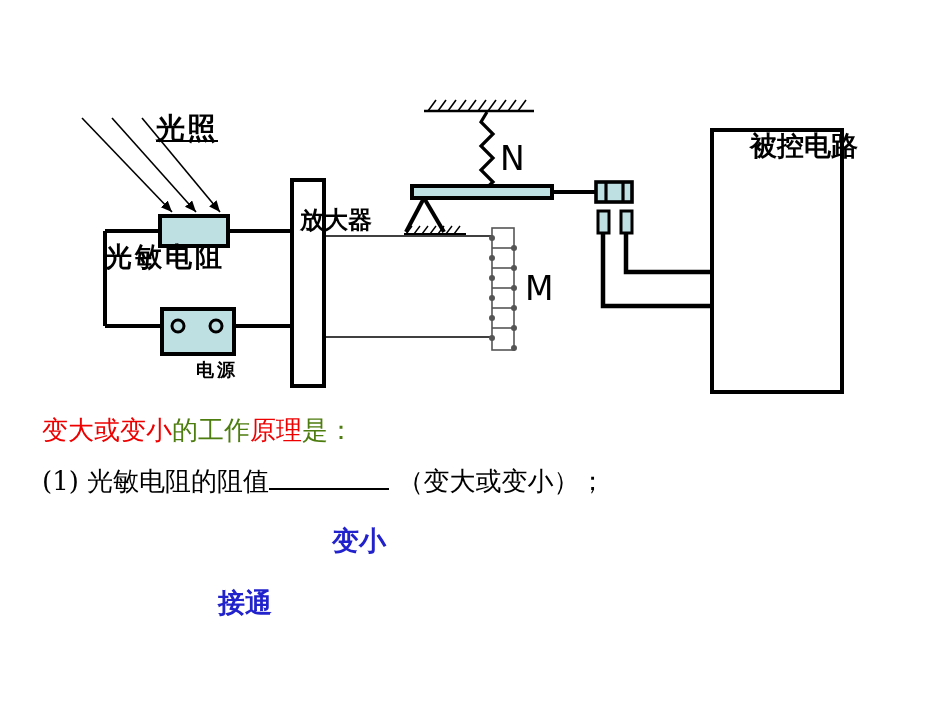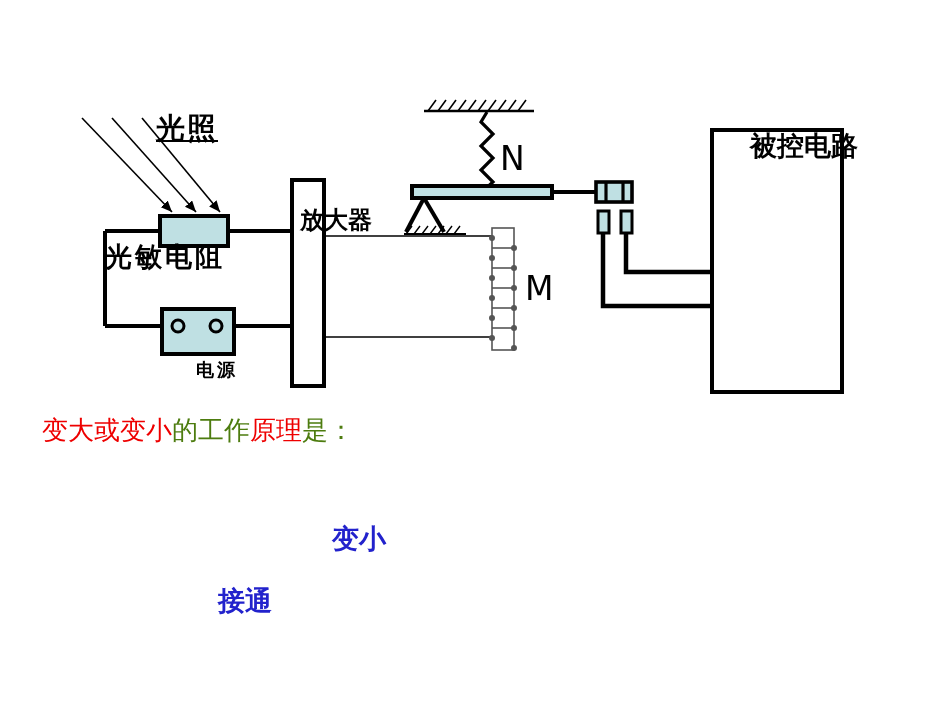--- a/index.html
+++ b/index.html
@@ -71,21 +71,21 @@
     display:inline-block;
     border-bottom:2px solid #000;
     vertical-align:baseline;
     position:relative;
   }
   .blank-1{width:120px;}
   .blank-2{width:135px;}
 
   .answer{
     position:absolute;
-    font-family:Liberation Mono, monospace;
+    font-family:Liberation Serif, serif;
     font-weight:bold;
     font-size:27px;
     color:#2222cc;
     white-space:nowrap;
     line-height:1;
   }
   .ans1{left:332px;top:528px;}
   .ans2{left:218px;top:590px;}
 </style>
 </head>
@@ -218,20 +218,25 @@
   <div class="dlabel lbl-M">M</div>
   <div class="dlabel lbl-beikong">被控电路</div>
 
   <div class="textblock">
 
     <div class="line l1">
       <span class="red">变大或变小</span><span class="blk">的工作</span><span class="red">原理</span><span class="blk">是：</span>
     </div>
 
 
+    <div class="line l3">
+      <span>(1)</span>
+      <span>光敏电阻的阻值</span><span class="blank blank-1"></span>
+      <span>（变大或变小）；</span>
+    </div>
 
 
   </div>
 
   <div class="answer ans1">变小</div>
   <div class="answer ans2">接通</div>
 
 </div>
 
 </body></html>

